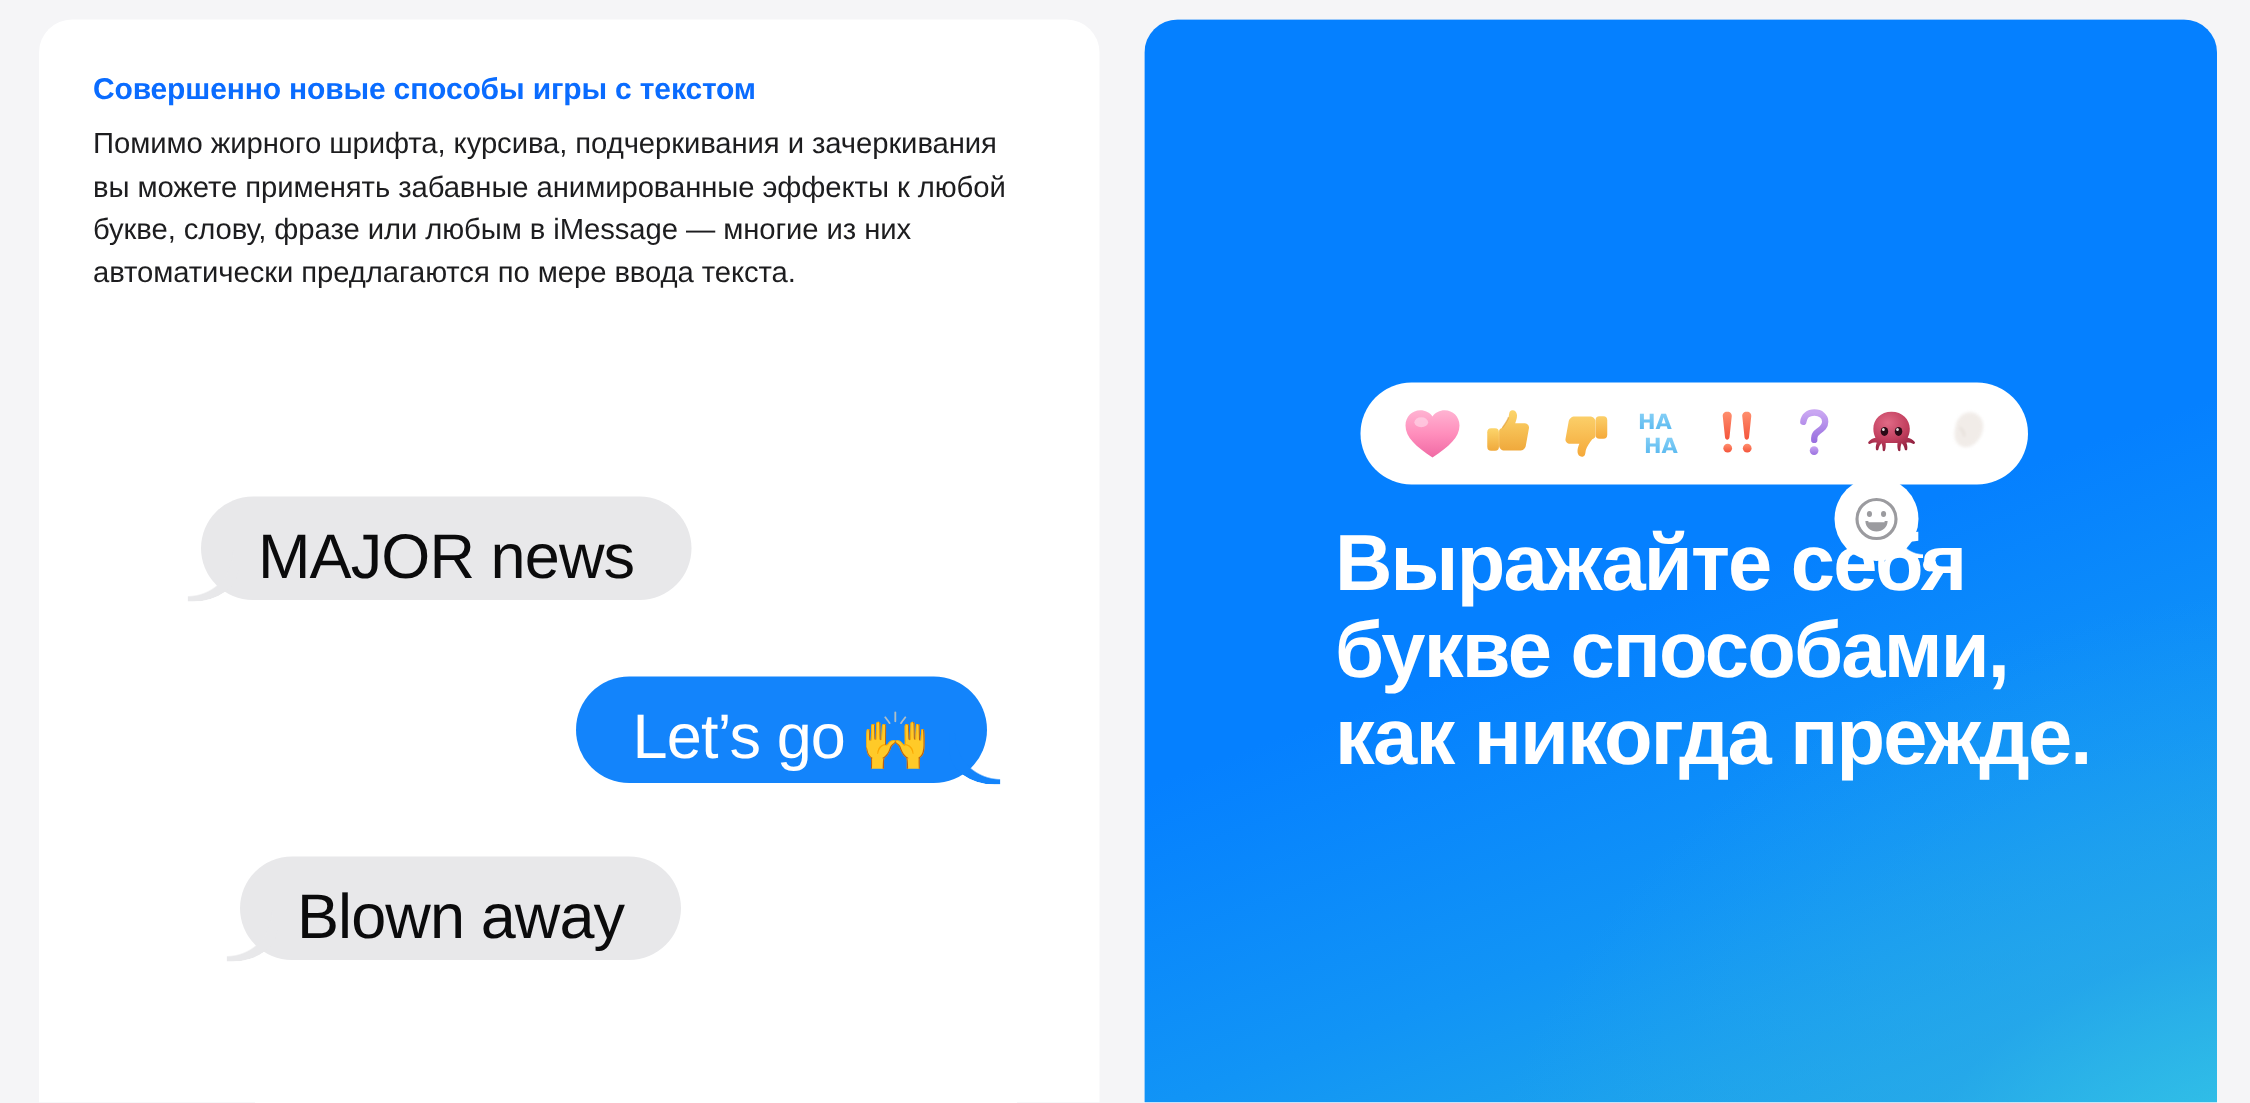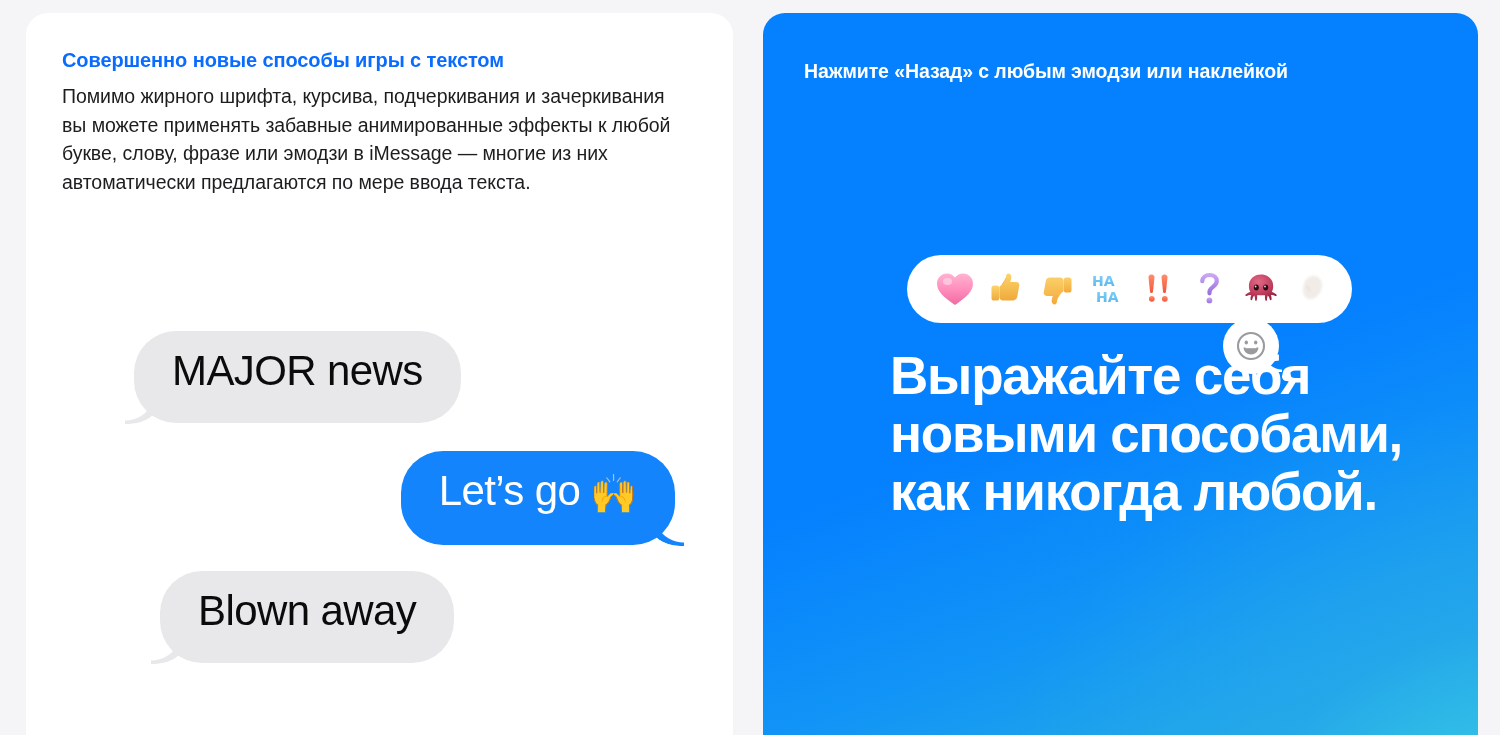--- a/index.html
+++ b/index.html
@@ -64,26 +64,26 @@
   .thread {
     position: absolute;
     left: 0;
     top: 318px;
     width: 707px;
     height: 400px;
   }
 
   .bubble-row { position: absolute; display: flex; }
   .bubble-row.incoming { left: 108px; }
-  .bubble-row.outgoing { left: 17px; width: 707px; justify-content: flex-end; padding-right: 75px; }
+  .bubble-row.outgoing { left: 0; width: 707px; justify-content: flex-end; padding-right: 75px; }
 
   .bubble {
     position: relative;
     border-radius: 42px;
-    padding: 16px 38px 29px 38px;
+    padding: 16px 38px 6px 38px;
     font-size: 42px;
     line-height: 1.12;
     letter-spacing: -0.6px;
     white-space: nowrap;
     font-weight: 400;
   }
 
   .bubble.gray {
     background: #e8e8ea;
     color: #0b0b0c;
@@ -244,21 +244,21 @@
 </style>
 </head>
 <body>
 
 <div class="stage">
 
   <section class="card-left">
 
     <div class="copy-block">
       <h2 class="eyebrow">Совершенно новые способы игры с текстом</h2>
-      <p class="body-copy">Помимо жирного шрифта, курсива, подчеркивания и зачеркивания вы можете применять забавные анимированные эффекты к любой букве, слову, фразе или эмодзи в iMessage — многие из них автоматически предлагаются по мере ввода текста.</p>
+      <p class="body-copy">Помимо жирного шрифта, курсива, подчеркивания и зачеркивания вы можете применять забавные анимированные эффекты к любой букве, слову, фразе или любым в iMessage — многие из них автоматически предлагаются по мере ввода текста.</p>
     </div>
 
     <div class="thread">
 
       <div class="bubble-row incoming" style="top: 0px;">
         <div class="bubble gray">
           <span>MAJOR news</span>
         </div>
       </div>
 
@@ -272,21 +272,20 @@
         <div class="bubble gray">
           <span>Blown away</span>
         </div>
       </div>
 
     </div>
   </section>
 
   <section class="card-right">
 
-    <h2 class="right-eyebrow">Нажмите «Назад» с любым эмодзи или наклейкой</h2>
 
     <div class="tapback-wrap">
 
       <div class="tapback-pill">
 
         <div class="tapback-item tb-heart">
           <svg width="38" height="34" viewBox="0 0 38 34" aria-hidden="true">
             <defs>
               <linearGradient id="gHeart" x1="0" y1="0" x2="0" y2="1">
                 <stop offset="0" stop-color="#ffb3d2"></stop>
@@ -400,17 +399,17 @@
           <circle cx="15" cy="15" r="13" fill="none" stroke="#9b9b9f" stroke-width="2.1"></circle>
           <ellipse cx="10.3" cy="11.6" rx="1.7" ry="2" fill="#9b9b9f"></ellipse>
           <ellipse cx="19.7" cy="11.6" rx="1.7" ry="2" fill="#9b9b9f"></ellipse>
           <path d="M7.6 16.4h14.8c0 4.1-3.3 7-7.4 7s-7.4-2.9-7.4-7z" fill="#9b9b9f"></path>
           <path d="M9.6 16.4h10.8" stroke="#ffffff" stroke-width="1.6" fill="none"></path>
         </svg>
       </div>
 
     </div>
 
-    <h3 class="headline">Выражайте себя новыми способами, как никогда любой.</h3>
+    <h3 class="headline">Выражайте себя букве способами, как никогда прежде.</h3>
 
   </section>
 
 </div>
 
 </body></html>

